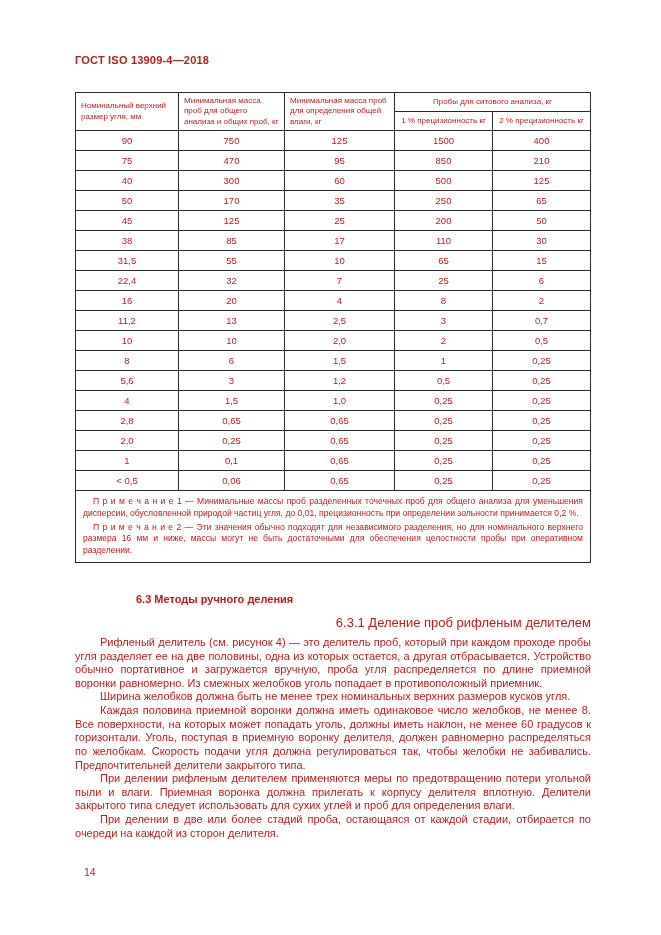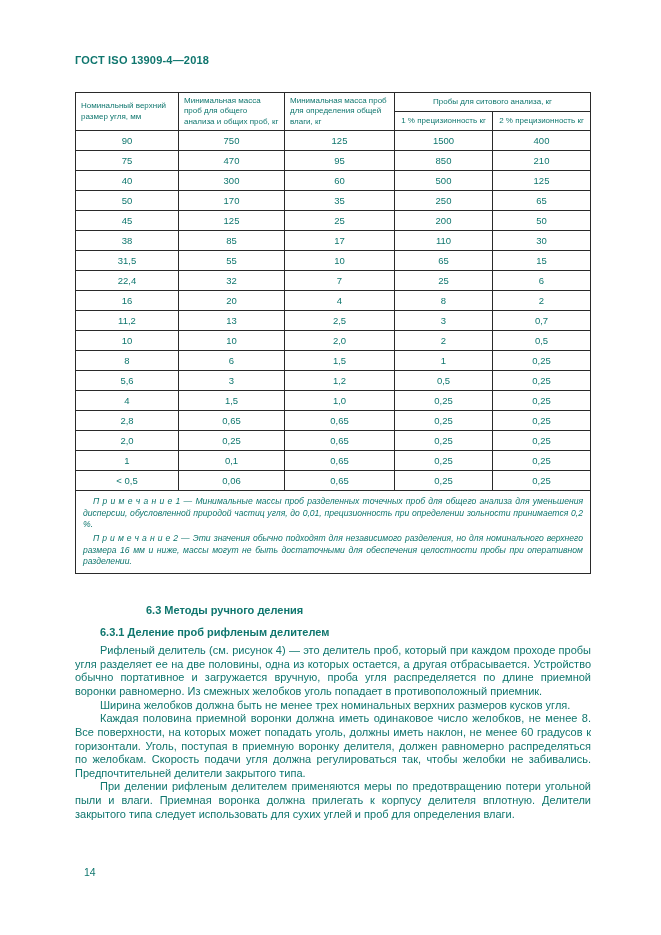--- a/index.html
+++ b/index.html
@@ -3,21 +3,21 @@
 <meta charset="utf-8">
 <style>
   html, body { margin: 0; padding: 0; background: #e8e8e8; }
   .page {
     position: relative;
     width: 661px;
     height: 935px;
     margin: 0 auto;
     background: #ffffff;
     font-family: "Liberation Sans", sans-serif;
-    color: #0f766e;
+    color: #b91c1c;
     overflow: hidden;
   }
   .content {
     position: absolute;
     left: 75px;
     top: 54px;
     width: 516px;
   }
   .doc-header {
     font-size: 11px;
@@ -59,33 +59,33 @@
     text-align: left !important;
     padding: 5px 7px 6px 7px !important;
     height: auto !important;
   }
   .note {
     font-size: 8.6px;
     line-height: 1.32;
     text-align: justify;
     text-indent: 10px;
     margin: 0 0 3px 0;
-    font-style: italic;
   }
   .note:last-child { margin-bottom: 0; }
   .section-title {
-    margin: 30px 0 0 25px;
+    margin: 30px 0 0 15px;
     font-size: 11px;
     font-weight: bold;
     padding-left: 46px;
   }
   .subsection-title {
     margin: 10px 0 6px 25px;
-    font-size: 11px;
-    font-weight: bold;
+    font-size: 13px;
+    font-weight: normal;
+    text-align: right;
   }
   .body-text p {
     margin: 0;
     font-size: 11px;
     line-height: 1.24;
     text-align: justify;
     text-indent: 25px;
   }
   .page-number {
     position: absolute;
@@ -262,18 +262,19 @@
     </table>
 
     <div class="section-title">6.3 Методы ручного деления</div>
     <div class="subsection-title">6.3.1 Деление проб рифленым делителем</div>
 
     <div class="body-text">
         <p>Рифленый делитель (см. рисунок 4) — это делитель проб, который при каждом проходе пробы угля разделяет ее на две половины, одна из которых остается, а другая отбрасывается. Устройство обычно портативное и загружается вручную, проба угля распределяется по длине приемной воронки равномерно. Из смежных желобков уголь попадает в противоположный приемник.</p>
         <p>Ширина желобков должна быть не менее трех номинальных верхних размеров кусков угля.</p>
         <p>Каждая половина приемной воронки должна иметь одинаковое число желобков, не менее 8. Все поверхности, на которых может попадать уголь, должны иметь наклон, не менее 60 градусов к горизонтали. Уголь, поступая в приемную воронку делителя, должен равномерно распределяться по желобкам. Скорость подачи угля должна регулироваться так, чтобы желобки не забивались. Предпочтительней делители закрытого типа.</p>
         <p>При делении рифленым делителем применяются меры по предотвращению потери угольной пыли и влаги. Приемная воронка должна прилегать к корпусу делителя вплотную. Делители закрытого типа следует использовать для сухих углей и проб для определения влаги.</p>
+        <p>При делении в две или более стадий проба, остающаяся от каждой стадии, отбирается по очереди на каждой из сторон делителя.</p>
       </div>
 
   </div>
 
   <div class="page-number">14</div>
 </div>
 
 </body></html>

